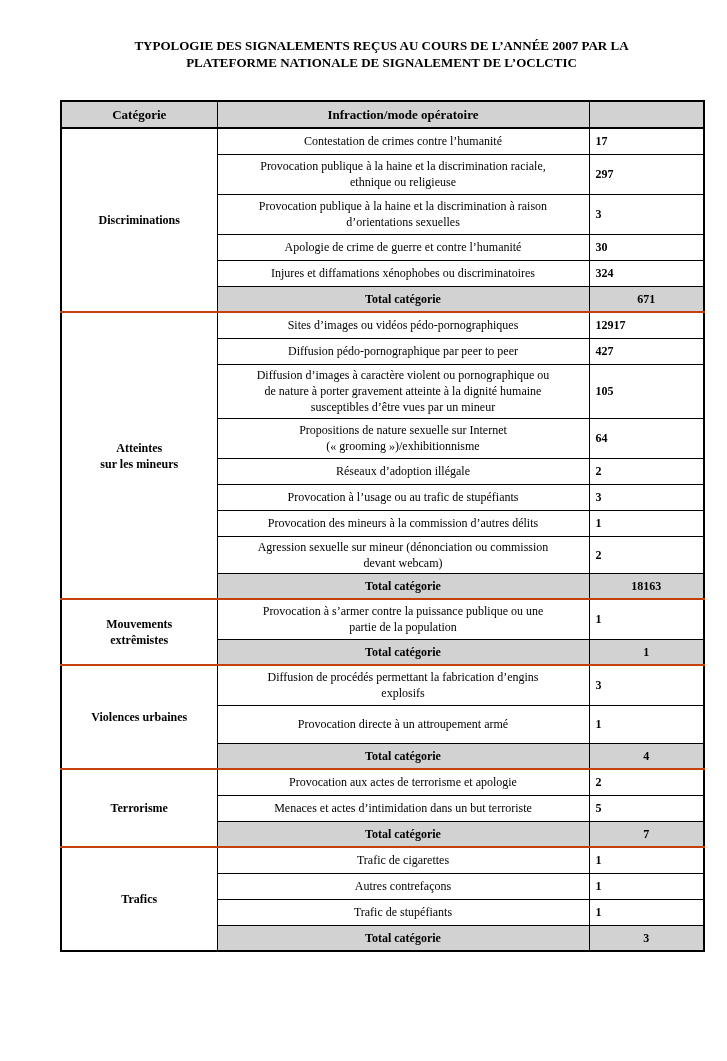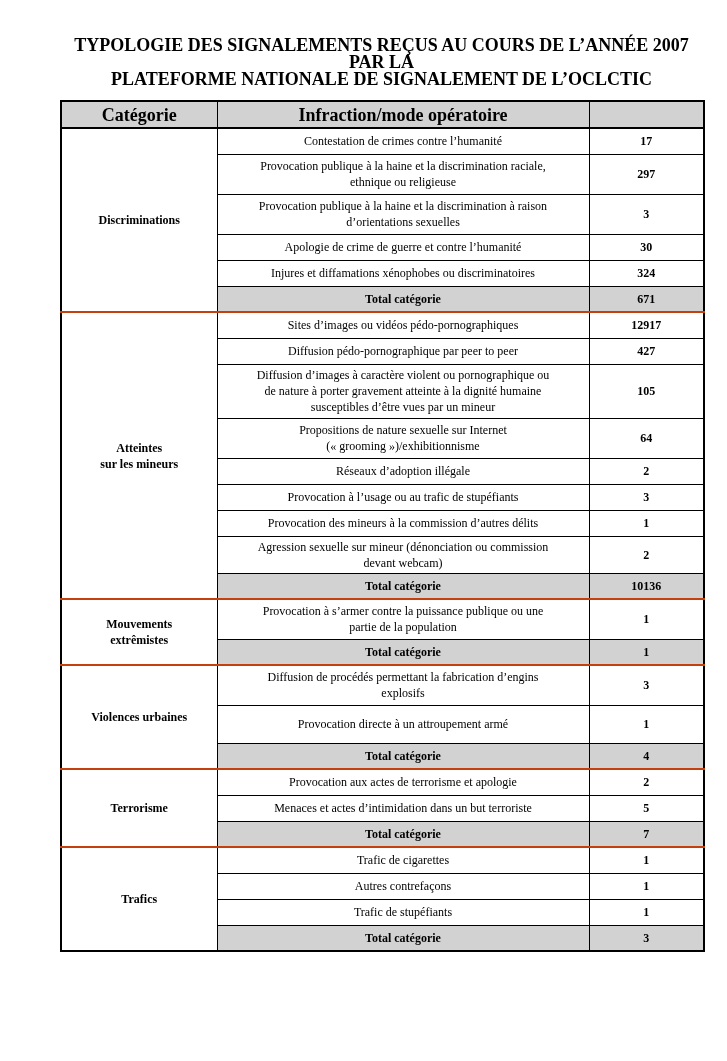--- a/index.html
+++ b/index.html
@@ -12,21 +12,21 @@
     font-family: "Liberation Serif", "DejaVu Serif", serif;
     color: #000000;
     overflow: hidden;
   }
   .doc-title {
     position: absolute;
     left: 60px;
     top: 37px;
     width: 643px;
     text-align: center;
-    font-size: 18px;
+    font-size: 13px;
     font-weight: bold;
     line-height: 17px;
     white-space: pre-line;
   }
   table.report-table {
     position: absolute;
     left: 60px;
     top: 100px;
     width: 643px;
     border-collapse: collapse;
@@ -40,37 +40,36 @@
     padding: 2px 6px;
     line-height: 16px;
   }
   table.report-table { border: 2px solid #000000; }
   col.c1 { width: 156px; }
   col.c2 { width: 372px; }
   col.c3 { width: 115px; }
   tr.header-row th {
     background: #d2d2d2;
     font-weight: bold;
-    font-size: 18px;
+    font-size: 13px;
     text-align: center;
     height: 27px;
     border-bottom: 2px solid #000000;
   }
   td.category-cell {
     font-weight: bold;
     text-align: center;
     white-space: pre-line;
     background: #ffffff;
   }
   td.infraction-cell {
     text-align: center;
     white-space: pre-line;
   }
   td.value-cell {
-    text-align: center;
     font-weight: bold;
   }
   tr.total-row td.total-label-cell,
   tr.total-row td.value-cell {
     background: #d2d2d2;
     font-weight: bold;
     text-align: center;
   }
   tr.section-start td { border-top: 2px solid #c2410c; }
 </style>
@@ -156,21 +155,21 @@
           <td class="infraction-cell">Provocation des mineurs à la commission d’autres délits</td>
           <td class="value-cell">1</td>
         </tr>
         <tr style="height: 28px;">
           <td class="infraction-cell">Agression sexuelle sur mineur (dénonciation ou commission
 devant webcam)</td>
           <td class="value-cell">2</td>
         </tr>
         <tr class="total-row" style="height: 26px;">
           <td class="total-label-cell">Total catégorie</td>
-          <td class="value-cell">10136</td>
+          <td class="value-cell">18163</td>
         </tr>
         <tr class="section-start" style="height: 40px;">
           <td class="category-cell" rowspan="2">Mouvements
 extrêmistes</td>
           <td class="infraction-cell">Provocation à s’armer contre la puissance publique ou une
 partie de la population</td>
           <td class="value-cell">1</td>
         </tr>
         <tr class="total-row" style="height: 26px;">
           <td class="total-label-cell">Total catégorie</td>

